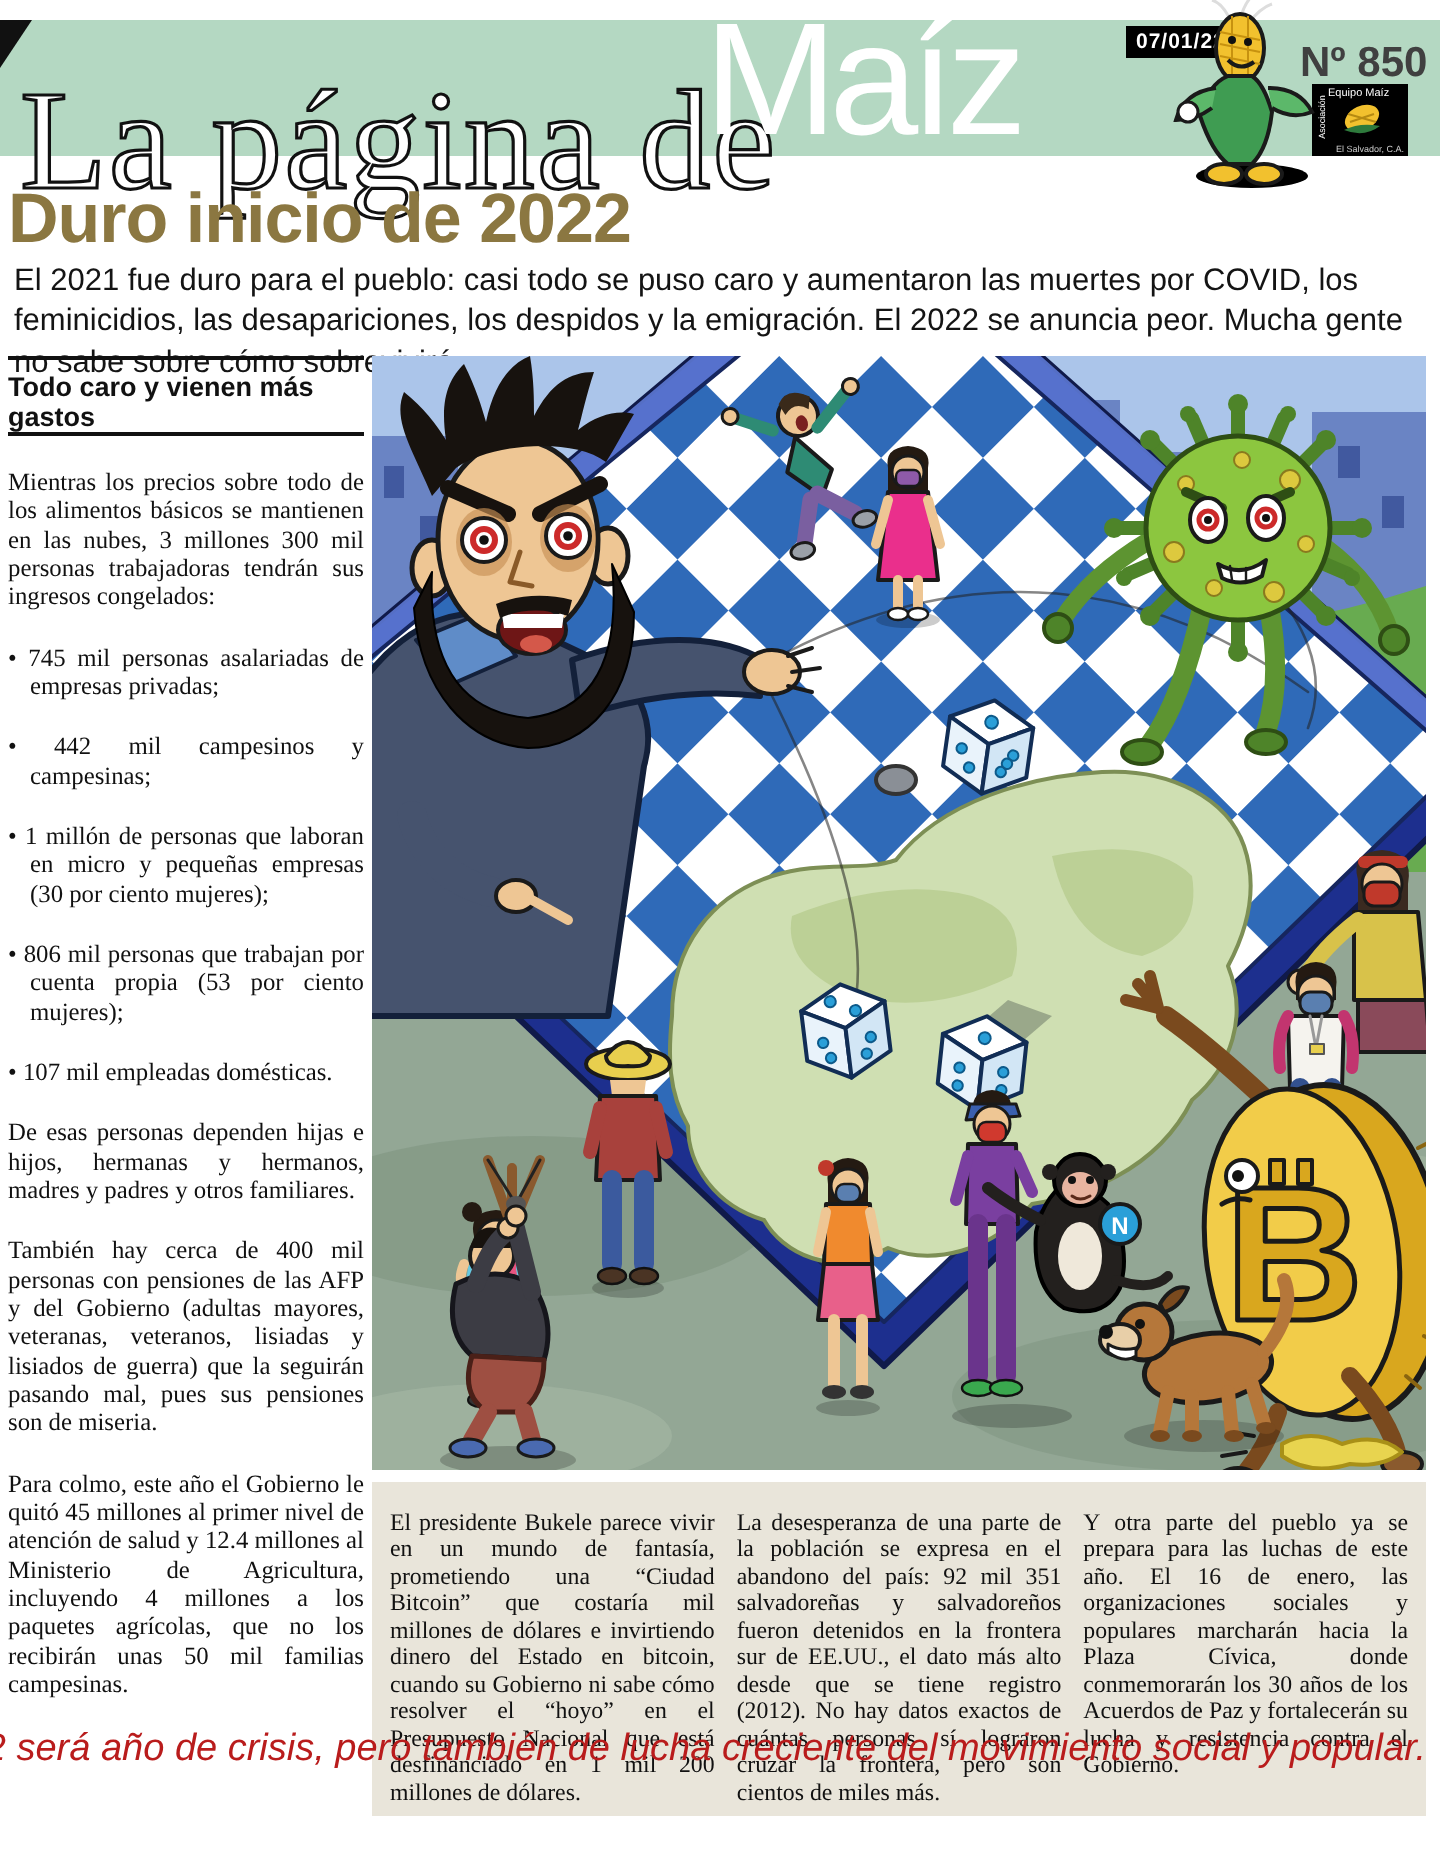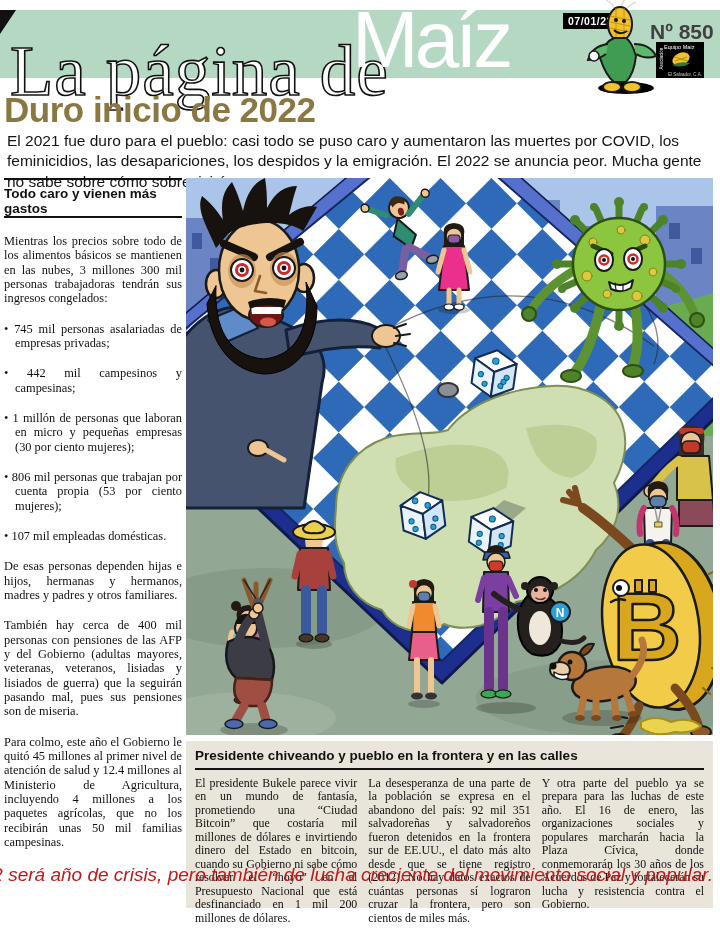--- a/index.html
+++ b/index.html
@@ -485,21 +485,20 @@
       <path d="M0,34 L-8,48 M18,34 L22,48" stroke="#9e4f42" stroke-width="9"></path>
       <ellipse cx="-10" cy="52" rx="9" ry="4.5" fill="#4a6ab0" stroke="#1a1a1a" stroke-width="1.5"></ellipse>
       <ellipse cx="24" cy="52" rx="9" ry="4.5" fill="#4a6ab0" stroke="#1a1a1a" stroke-width="1.5"></ellipse>
     </g>
 
   </g>
 </svg>
 </div>
 
 <div class="abs caption-box">
-  <div class="cap-head">Presidente chiveando y pueblo en la frontera y en las calles</div>
   <div class="cap-cols">
     <div class="cap-col serif">El presidente Bukele parece vivir en un mundo de fantasía, prometiendo una “Ciudad Bitcoin” que costaría mil millones de dólares e invirtiendo dinero del Estado en bitcoin, cuando su Gobierno ni sabe cómo resolver el “hoyo” en el Presupuesto Nacional que está desfinanciado en 1 mil 200 millones de dólares.</div>
     <div class="cap-col serif">La desesperanza de una parte de la población se expresa en el abandono del país: 92 mil 351 salvadoreñas y salvadoreños fueron detenidos en la frontera sur de EE.UU., el dato más alto desde que se tiene registro (2012). No hay datos exactos de cuántas personas sí lograron cruzar la frontera, pero son cientos de miles más.</div>
     <div class="cap-col serif">Y otra parte del pueblo ya se prepara para las luchas de este año. El 16 de enero, las organizaciones sociales y populares marcharán hacia la Plaza Cívica, donde conmemorarán los 30 años de los Acuerdos de Paz y fortalecerán su lucha y resistencia contra el Gobierno.</div>
   </div>
 </div>
 
 <div class="abs footer-line">El 2022 será año de crisis, pero también de lucha creciente del movimiento social y popular.</div>
 
 </body></html>

